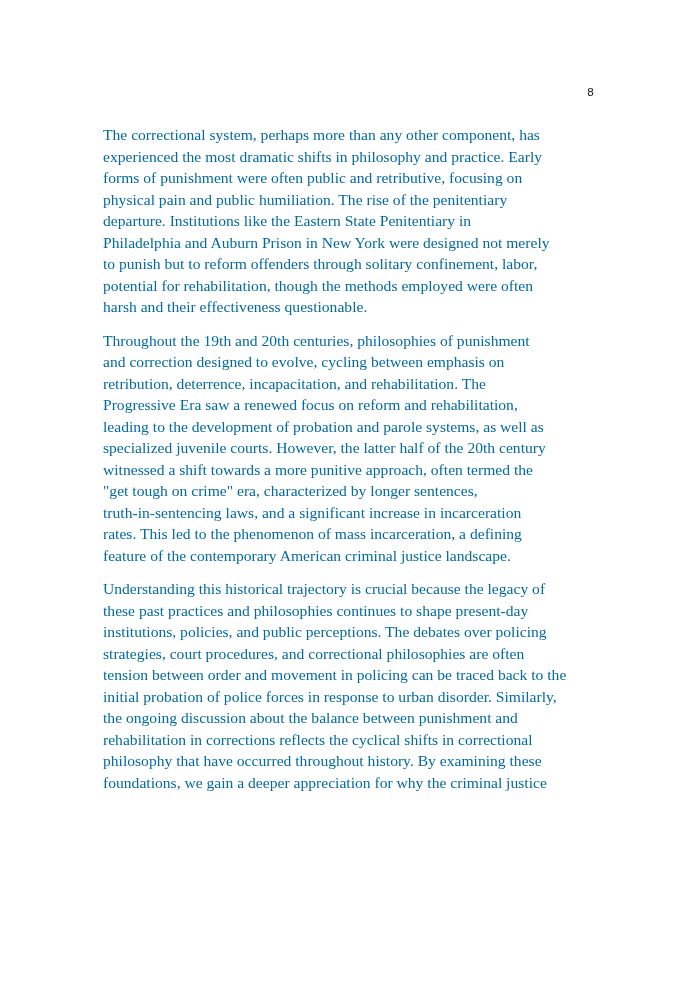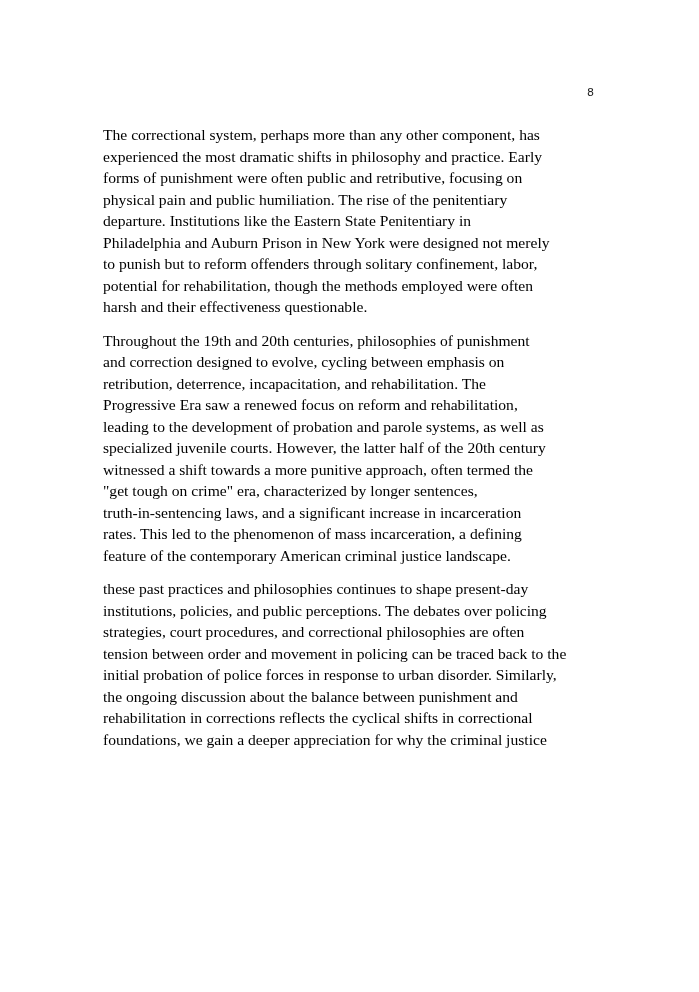--- a/index.html
+++ b/index.html
@@ -30,21 +30,21 @@
       color: #222222;
     }
     .body-text {
       position: absolute;
       left: 103px;
       top: 124px;
       width: 500px;
       font-family: "Liberation Serif", "DejaVu Serif", serif;
       font-size: 15.6px;
       line-height: 21.5px;
-      color: #000000;
+      color: #0369a1;
     }
     .para {
       margin: 0 0 12px 0;
       padding: 0;
     }
     .line {
       display: block;
       white-space: nowrap;
     }
   </style>
@@ -73,23 +73,25 @@
       <span class="line">Progressive Era saw a renewed focus on reform and rehabilitation,</span>
       <span class="line">leading to the development of probation and parole systems, as well as</span>
       <span class="line">specialized juvenile courts. However, the latter half of the 20th century</span>
       <span class="line">witnessed a shift towards a more punitive approach, often termed the</span>
       <span class="line">"get tough on crime" era, characterized by longer sentences,</span>
       <span class="line">truth-in-sentencing laws, and a significant increase in incarceration</span>
       <span class="line">rates. This led to the phenomenon of mass incarceration, a defining</span>
       <span class="line">feature of the contemporary American criminal justice landscape.</span>
     </p>
     <p class="para">
+      <span class="line">Understanding this historical trajectory is crucial because the legacy of</span>
       <span class="line">these past practices and philosophies continues to shape present-day</span>
       <span class="line">institutions, policies, and public perceptions. The debates over policing</span>
       <span class="line">strategies, court procedures, and correctional philosophies are often</span>
       <span class="line">tension between order and movement in policing can be traced back to the</span>
       <span class="line">initial probation of police forces in response to urban disorder. Similarly,</span>
       <span class="line">the ongoing discussion about the balance between punishment and</span>
       <span class="line">rehabilitation in corrections reflects the cyclical shifts in correctional</span>
+      <span class="line">philosophy that have occurred throughout history. By examining these</span>
       <span class="line">foundations, we gain a deeper appreciation for why the criminal justice</span>
     </p>
   </div>
 </div>
 
 </body></html>

